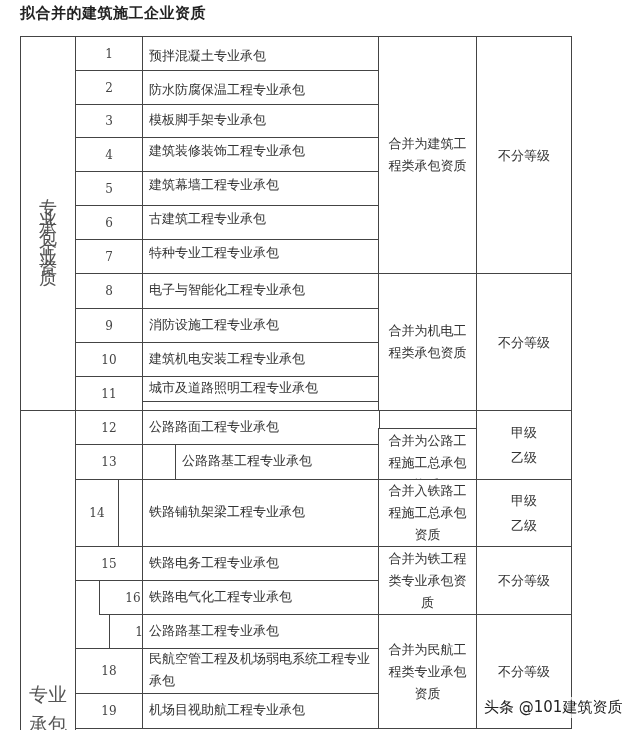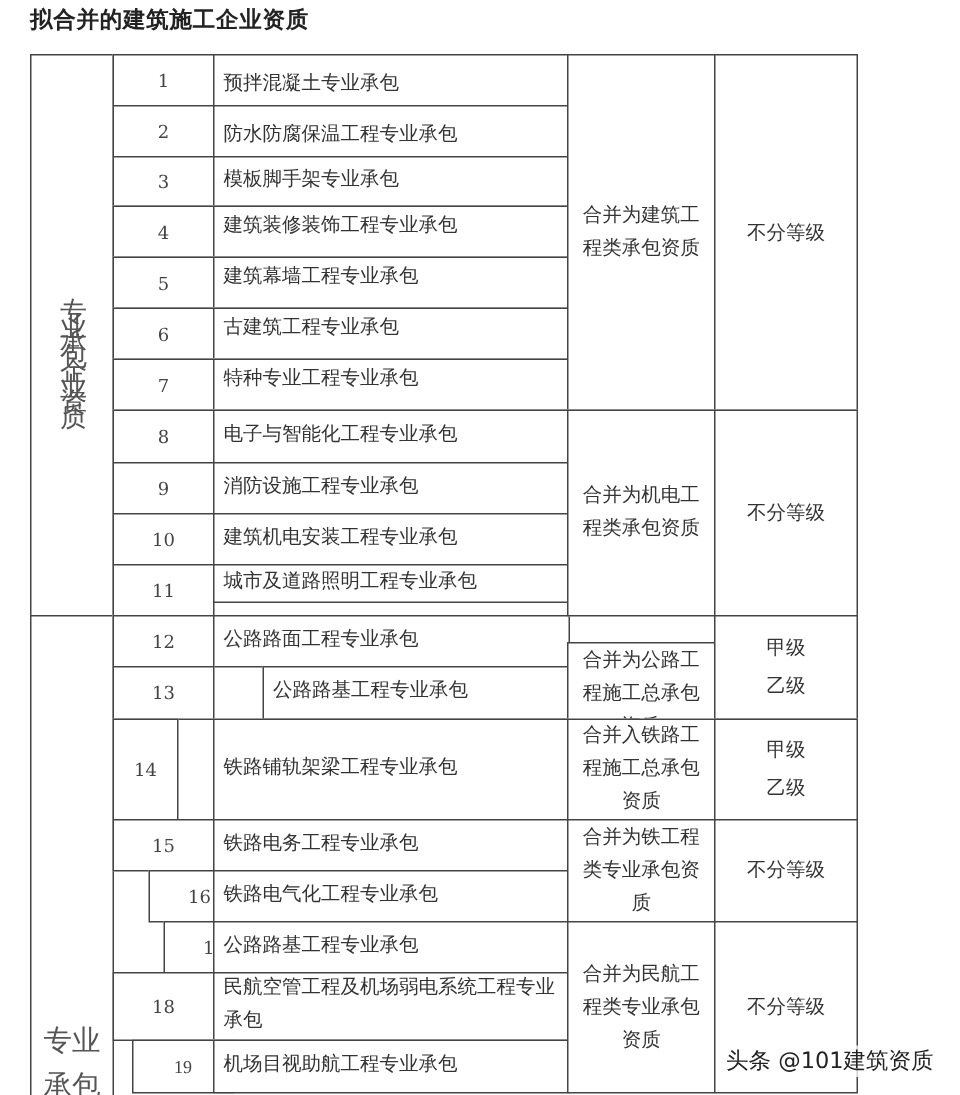--- a/index.html
+++ b/index.html
@@ -78,21 +78,21 @@
 
   <div class="cell num" style="left:55px;top:544px;width:68px;height:35px;margin-left:24px;">16</div>
   <div class="cell name mid" style="left:122px;top:544px;width:238px;height:35px;">铁路电气化工程专业承包</div>
 
   <div class="cell num" style="left:55px;top:578px;width:68px;height:35px;margin-left:34px;">17</div>
   <div class="cell name mid" style="left:122px;top:578px;width:238px;height:35px;">公路路基工程专业承包</div>
 
   <div class="cell num" style="left:55px;top:612px;width:68px;height:46px;">18</div>
   <div class="cell name mid" style="left:122px;top:612px;width:238px;height:46px;padding-right:4px;">民航空管工程及机场弱电系统工程专业承包</div>
 
-  <div class="cell num" style="left:68px;top:657px;width:68px;height:36px;font-family:Liberation Serif, serif;">19</div>
+  <div class="cell num" style="left:55px;top:657px;width:68px;height:36px;">19</div>
   <div class="cell name mid" style="left:122px;top:657px;width:238px;height:36px;">机场目视助航工程专业承包</div>
 
   <div class="cell merge" style="left:358px;top:0;width:99px;height:238px;">合并为建筑工程类承包资质</div>
   <div class="cell merge" style="left:358px;top:237px;width:99px;height:138px;">合并为机电工程类承包资质</div>
   <div class="cell merge" style="left:358px;top:392px;width:99px;height:70px;">合并为公路工程施工总承包资质</div>
   <div class="cell merge" style="left:358px;top:443px;width:99px;height:68px;">合并入铁路工程施工总承包资质</div>
   <div class="cell merge" style="left:358px;top:510px;width:99px;height:69px;">合并为铁工程类专业承包资质</div>
   <div class="cell merge" style="left:358px;top:578px;width:99px;height:115px;">合并为民航工程类专业承包资质</div>
 
   <div class="cell grade" style="left:456px;top:0;width:96px;height:238px;">不分等级</div>

